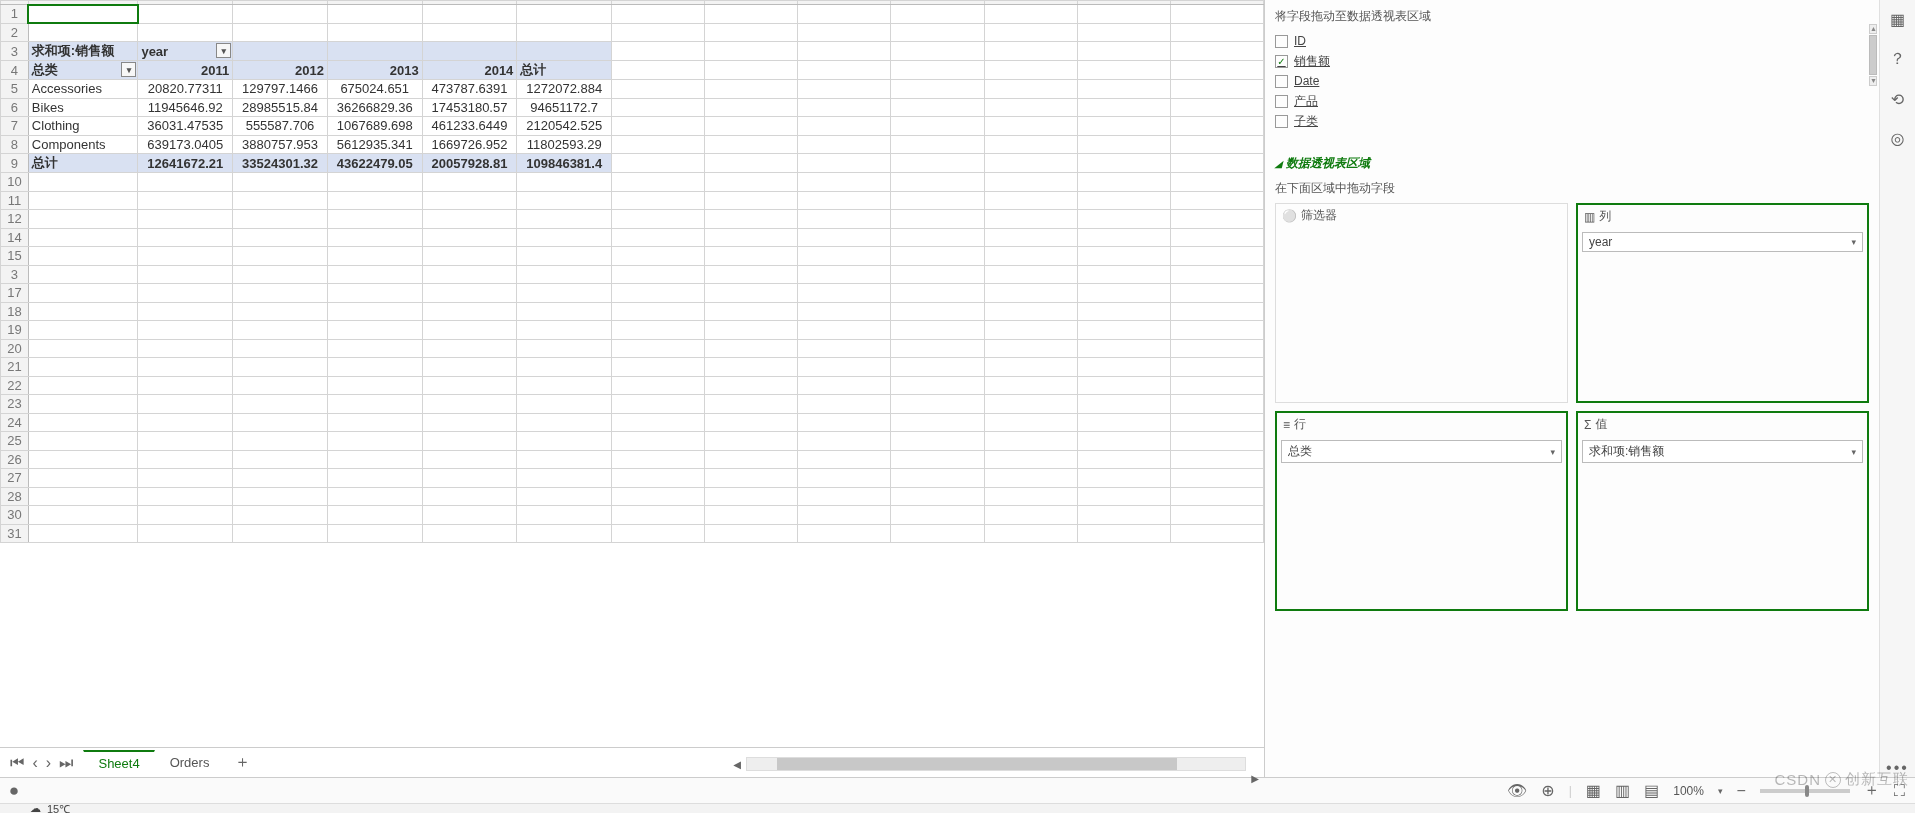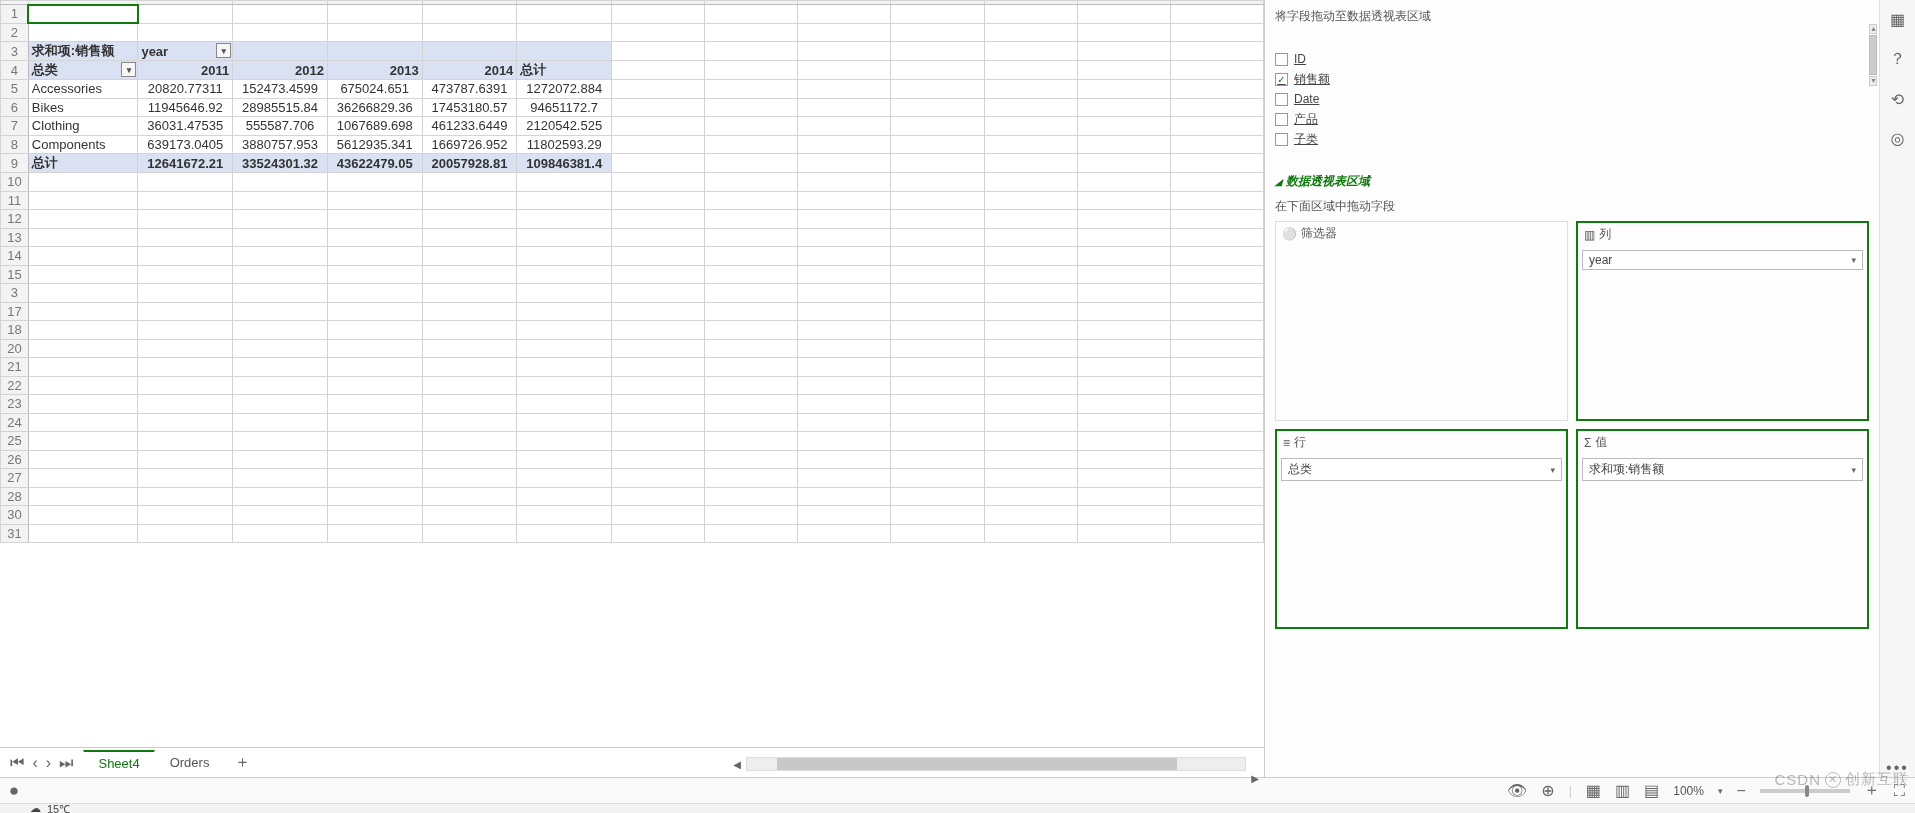--- a/index.html
+++ b/index.html
@@ -31,21 +31,21 @@
 .tab.active { color: #0f7b0f; border-top: 2px solid #0f7b0f; }
 .add-tab { padding: 0 10px; color: #666; font-size: 16px; cursor:pointer; }
 .hscroll { position: absolute; right: 18px; bottom: 6px; width: 500px; height: 14px; }
 .hscroll-track { background: #eee; height: 14px; position: relative; border: 1px solid #ddd;}
 .hscroll-thumb { position: absolute; left: 30px; width: 400px; top: 0; bottom: 0; background: #c8c8c8; }
 .hscroll-arrow { position: absolute; width: 14px; height: 14px; font-size:10px; color:#666; display:flex;align-items:center;justify-content:center;}
 
 
 .rightzone { flex: 1; display: flex; }
 .panel { flex: 1; padding: 8px 10px 4px 10px; display: flex; flex-direction: column; background: #fdfdfd; font-size: 12px; color:#444; position:relative;}
-.panel .hint { margin-bottom: 24px; color:#555; }
+.panel .hint { margin-bottom: 6px; color:#555; }
 .panel-scroll-ind { position:absolute; right: 2px; top: 24px; width: 8px; height: 110px; }
 .panel-scroll-btn { width:8px;height:10px;background:#eee;border:1px solid #ccc;font-size:7px;line-height:8px;text-align:center;color:#888;}
 .panel-scroll-thumb { width:8px;height:40px;background:#ccc;border:1px solid #bbb;margin:1px 0;}
 .field-list { height: 112px; overflow: hidden; border-bottom: none; margin-bottom: 8px; text-decoration: underline; }
 .field { display: flex; align-items: center; gap: 6px; height: 20px; }
 .chk { width: 13px; height: 13px; border: 1px solid #999; display:flex;align-items:center;justify-content:center;font-size:10px;color:#0f7b0f;}
 .section-title { color: #0f7b0f; font-weight: bold; margin: 4px 0; display:flex;align-items:center;gap:4px;font-style:italic;}
 .section-title::before { content:"◢"; font-size:9px;color:#0f7b0f;}
 .areas-hint { margin: 4px 0 6px 0; color:#555;}
 .areas-grid { display: grid; grid-template-columns: 1fr 1fr; grid-template-rows: 200px 200px; gap: 8px; flex:1; }
@@ -182,21 +182,21 @@
                 <td></td>
                 <td></td>
                 <td></td>
                 <td></td>
               </tr>
 
           <tr>
                 <th class="rowhdr">5</th>
             <td>Accessories</td>
             <td class="num">20820.77311</td>
-            <td class="num">152473.4599</td>
+            <td class="num">129797.1466</td>
             <td class="num">675024.651</td>
             <td class="num">473787.6391</td>
             <td class="num">1272072.884</td>
             <td></td>
                 <td></td>
                 <td></td>
                 <td></td>
                 <td></td>
                 <td></td>
                 <td></td>
@@ -309,36 +309,20 @@
                 <td></td>
                 <td></td>
                 <td></td>
                 <td></td>
                 <td></td>
                 <td></td>
                 <td></td>
                 <td></td>
               </tr>
           <tr>
-                <th class="rowhdr">13</th>
-                <td></td>
-                <td></td>
-                <td></td>
-                <td></td>
-                <td></td>
-                <td></td>
-                <td></td>
-                <td></td>
-                <td></td>
-                <td></td>
-                <td></td>
-                <td></td>
-                <td></td>
-              </tr>
-          <tr>
                 <th class="rowhdr">14</th>
                 <td></td>
                 <td></td>
                 <td></td>
                 <td></td>
                 <td></td>
                 <td></td>
                 <td></td>
                 <td></td>
                 <td></td>
@@ -390,20 +374,36 @@
                 <td></td>
                 <td></td>
                 <td></td>
                 <td></td>
                 <td></td>
                 <td></td>
                 <td></td>
               </tr>
           <tr>
                 <th class="rowhdr">18</th>
+                <td></td>
+                <td></td>
+                <td></td>
+                <td></td>
+                <td></td>
+                <td></td>
+                <td></td>
+                <td></td>
+                <td></td>
+                <td></td>
+                <td></td>
+                <td></td>
+                <td></td>
+              </tr>
+          <tr>
+                <th class="rowhdr">19</th>
                 <td></td>
                 <td></td>
                 <td></td>
                 <td></td>
                 <td></td>
                 <td></td>
                 <td></td>
                 <td></td>
                 <td></td>
                 <td></td>

